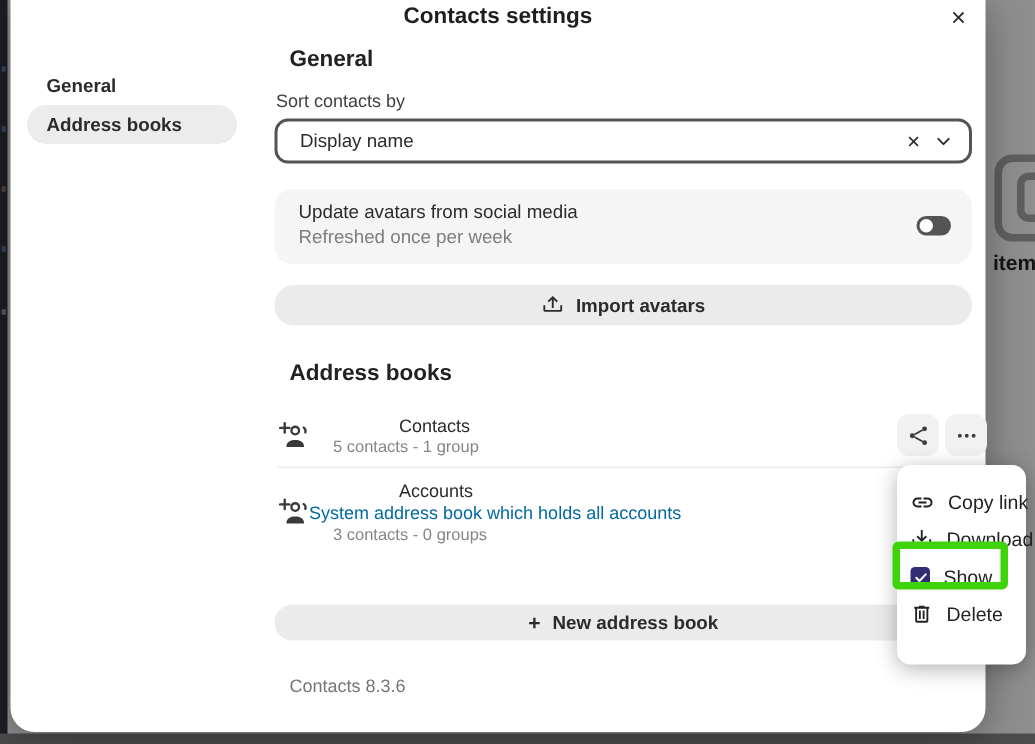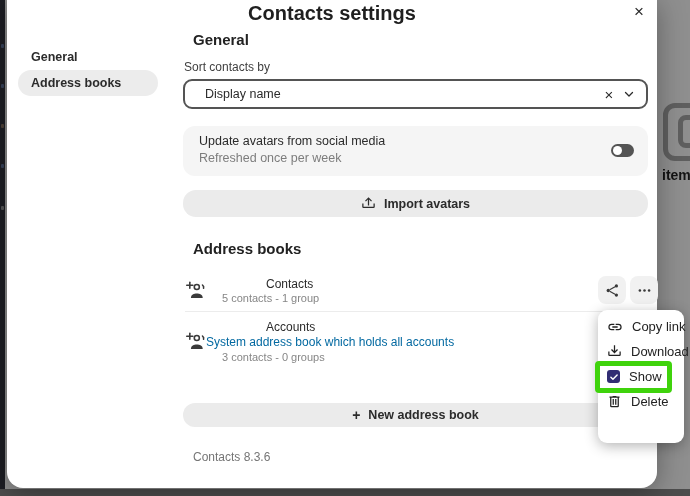--- a/index.html
+++ b/index.html
@@ -9,34 +9,34 @@
   
   .appnav{position:absolute;left:0;top:0;width:5px;height:496px;background:#1d1e24;z-index:1;}
   .appnav .dot{position:absolute;left:1px;width:3px;height:4px;border-radius:1px;background:#3c4a66;opacity:.8;}
   .bg-icon-outer{position:absolute;left:663px;top:103px;width:60px;height:58px;border:5px solid #5f5f5f;border-radius:12px;z-index:1;}
   .bg-icon-inner{position:absolute;left:678px;top:115px;width:40px;height:33px;border:5px solid #5f5f5f;border-radius:8px;z-index:1;}
   .bg-item-text{position:absolute;left:662px;top:167px;font-size:14px;font-weight:bold;color:#141414;z-index:1;}
   .bottom-bar{position:absolute;left:0;top:489px;width:690px;height:7px;background:#4d4d4d;z-index:2;}
 
   
   .modal{position:absolute;left:7px;top:0;width:650px;height:488px;background:#fff;border-radius:0 0 16px 16px;box-shadow:0 4px 28px rgba(0,0,0,.35);z-index:10;}
-  .modal-title{position:absolute;left:0;top:2px;width:100%;text-align:center;font-size:20px;font-weight:bold;color:#1f1f1f;}
+  .modal-title{position:absolute;left:0;top:2px;width:100%;text-align:center;font-size:15px;font-weight:bold;color:#1f1f1f;}
   .close-btn{position:absolute;top:0;right:6px;width:24px;height:24px;display:flex;align-items:center;justify-content:center;font-size:17px;font-weight:400;color:#2b2b2b;cursor:pointer;border-radius:12px;}
 
   
   .side-item{position:absolute;left:11px;width:140px;height:26px;line-height:26px;padding-left:13px;font-size:12.5px;font-weight:bold;color:#2b2b2b;border-radius:13px;cursor:pointer;}
   .side-item.general{top:44px;}
   .side-item.active{top:70px;background:#ececec;}
 
   
   .content{position:absolute;left:176px;top:0;width:465px;height:488px;}
   .h-heading{position:absolute;left:10px;font-size:15px;font-weight:bold;color:#222;}
   .sort-label{position:absolute;left:1px;top:60px;font-size:12px;color:#3f3f3f;}
   .select{position:absolute;left:0;top:79px;width:465px;height:30px;border:2px solid #545454;border-radius:9px;background:#fff;display:flex;align-items:center;cursor:pointer;}
-  .select-value{margin-left:20px;font-size:12.5px;color:#2b2b2b;flex:1;}
+  .select-value{margin-left:15px;font-size:12.5px;color:#2b2b2b;flex:1;}
   .select-clear{width:26px;text-align:center;font-size:15px;color:#2b2b2b;cursor:pointer;}
   .select-chevron{margin-right:10px;display:flex;align-items:center;}
 
   .card{position:absolute;left:0;top:126px;width:465px;height:50px;background:#f5f5f5;border-radius:12px;}
   .card-title{position:absolute;left:16px;top:8px;font-size:12.5px;color:#2b2b2b;}
   .card-sub{position:absolute;left:16px;top:25px;font-size:12.5px;color:#7d7d7d;}
   .toggle{position:absolute;right:14px;top:18px;width:23px;height:13px;border-radius:7px;background:#545454;cursor:pointer;}
   .toggle .knob{position:absolute;left:2px;top:2px;width:9px;height:9px;border-radius:50%;background:#fff;}
 
   .wide-btn{position:absolute;left:0;width:465px;background:#ebebeb;border-radius:13px;display:flex;align-items:center;justify-content:center;gap:8px;font-size:12.5px;font-weight:bold;color:#2b2b2b;cursor:pointer;}
@@ -52,21 +52,21 @@
   .book-desc{position:absolute;left:23px;font-size:12px;color:#0369a1;}
   .book-meta{position:absolute;left:39px;font-size:11px;color:#868686;}
   .row-divider{position:absolute;left:2px;top:311px;width:463px;height:1px;background:#ececec;}
   .icon-btn{position:absolute;width:28px;height:28px;border-radius:8px;background:#f1f1f1;display:flex;align-items:center;justify-content:center;cursor:pointer;}
   .share-btn{left:415px;top:2px;}
   .more-btn{left:447px;top:2px;}
 
   .version{position:absolute;left:10px;top:450px;font-size:12px;color:#757575;}
 
   
-  .ctx-menu{position:absolute;left:598px;top:310px;width:86px;height:133px;background:#fff;border-radius:9px;box-shadow:0 3px 14px rgba(0,0,0,.3);z-index:20;padding-top:4px;}
+  .ctx-menu{position:absolute;left:598px;top:310px;width:86px;height:133px;background:#fff;border-radius:9px;box-shadow:0 3px 14px rgba(0,0,0,.3);z-index:20;padding-top:12px;}
   .ctx-tail{position:absolute;left:598px;top:306px;width:86px;height:0;z-index:20;}
   .ctx-tail::after{content:"";position:absolute;left:40px;top:1px;width:8px;height:8px;background:#fff;transform:rotate(45deg);}
   .ctx-item{height:25px;display:flex;align-items:center;gap:9px;padding-left:9px;font-size:13px;color:#222;cursor:pointer;white-space:nowrap;}
   .ctx-item svg{flex:0 0 auto;}
   .checkbox{width:13px;height:13px;border-radius:3px;background:#322d74;display:flex;align-items:center;justify-content:center;flex:0 0 auto;}
   .green-box{position:absolute;left:595px;top:361px;width:77px;height:32px;border:5px solid #3fd30c;border-radius:4px;z-index:30;pointer-events:none;}
 </style>
 </head>
 <body>
 

